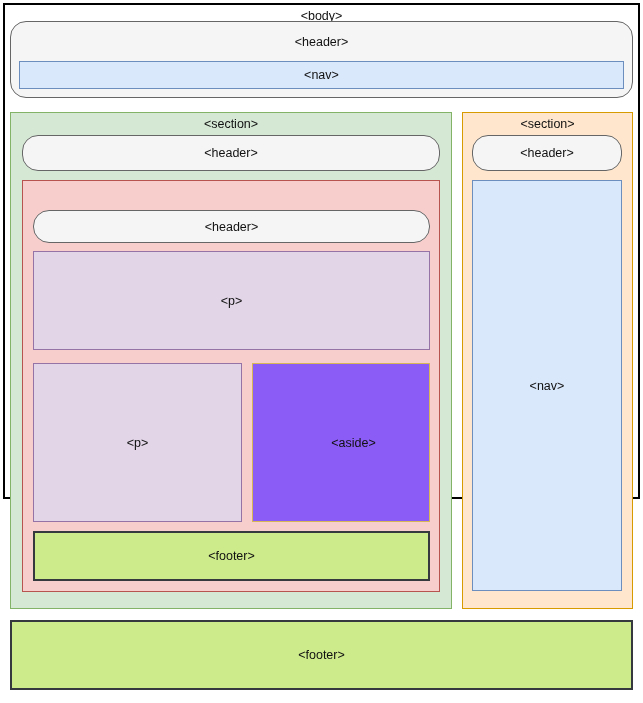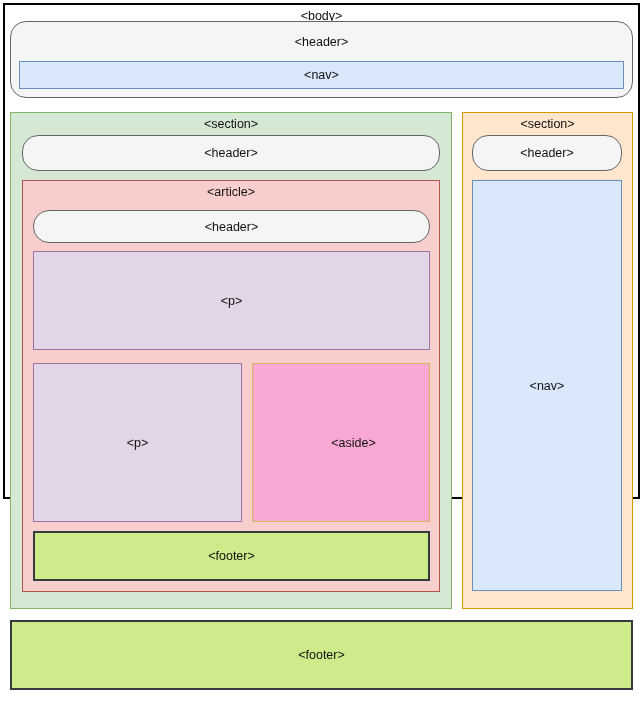--- a/index.html
+++ b/index.html
@@ -30,21 +30,21 @@
     text-align:center;
     white-space:nowrap;
   }
   
   .outline { background:#ffffff; border:2px solid #000000; }
   .gray    { background:#f5f5f5; border-color:#666666;border-radius:16px; }
   .blue    { background:#dae8fc; border-color:#6c8ebf; }
   .green   { background:#d5e8d4; border-color:#82b366; }
   .red     { background:#f8cecc; border-color:#b85450; }
   .purple  { background:#e1d5e7; border-color:#9673a6; }
-  .yellow  { background:#f9a8d4; border-color:#d6b656;padding-left:25px; }
+  .yellow  { background:#8b5cf6; border-color:#d6b656;padding-left:25px; }
   .orange  { background:#ffe6cc; border-color:#d79b00; }
   .lime    { background:#cdeb8b; border-color:#36393d; }
   .thick   { border-width:2px; }
   
   .flexcol { display:flex; flex-direction:column; }
   .flexcol .headspace {
     flex:1; display:flex; align-items:center; justify-content:center;
   }
   .flexcol .navstrip {
     margin:0 8px 8px 8px; height:28px; flex:0 0 28px;
@@ -65,21 +65,20 @@
       <span>&lt;nav&gt;</span>
     </div>
   </div>
 
   <div class="box green" style="left:5px; top:107px; width:442px; height:497px;">
     <div class="toplabel">&lt;section&gt;</div>
 
     <div class="box gray leaf" style="left:11px; top:22px; width:418px; height:36px;">&lt;header&gt;</div>
 
     <div class="box red" style="left:11px; top:67px; width:418px; height:412px;">
-      <div class="toplabel">&lt;article&gt;</div>
 
       <div class="box gray leaf" style="left:10px; top:29px; width:397px; height:33px;">&lt;header&gt;</div>
 
       <div class="box purple leaf" style="left:10px; top:70px; width:397px; height:99px;">&lt;p&gt;</div>
 
       <div class="box purple leaf" style="left:10px; top:182px; width:209px; height:159px;">&lt;p&gt;</div>
 
       <div class="box yellow leaf" style="left:229px; top:182px; width:178px; height:159px;">&lt;aside&gt;</div>
 
       <div class="box lime leaf thick" style="left:10px; top:350px; width:397px; height:50px;">&lt;footer&gt;</div>

